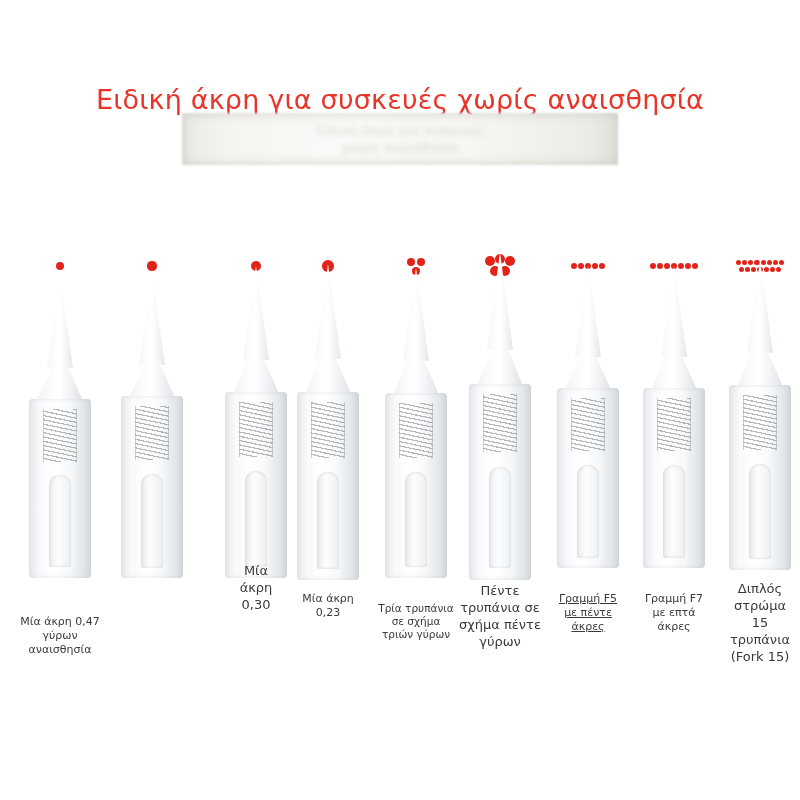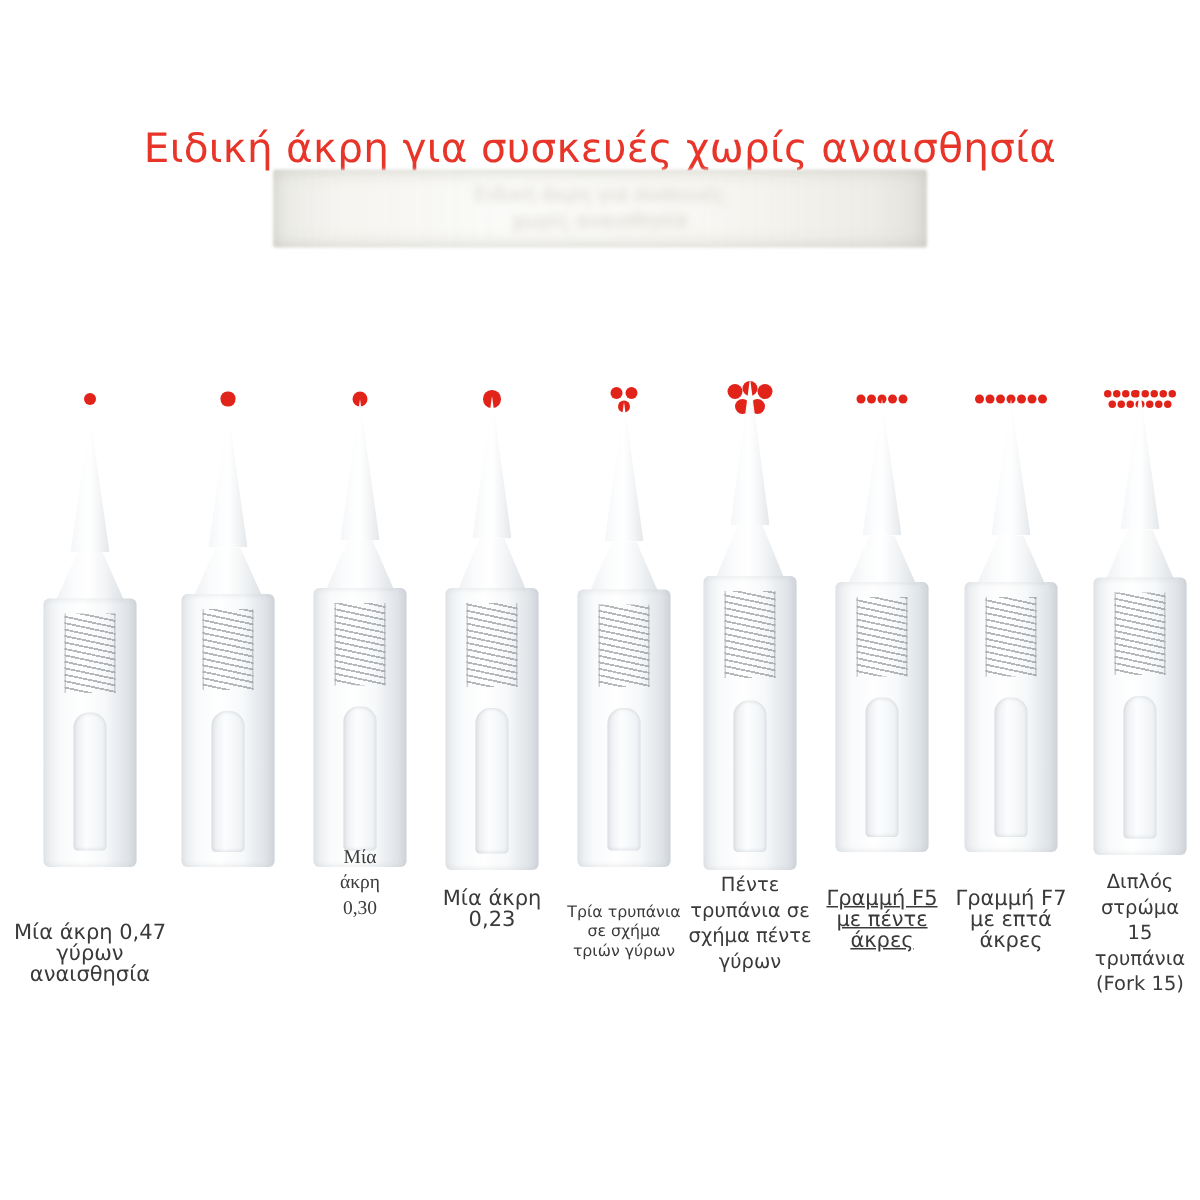--- a/index.html
+++ b/index.html
@@ -189,21 +189,21 @@
 
   .label {
     position: absolute;
     left: -12px;
     width: 120px;
     text-align: center;
     color: #3a3a3a;
     font-size: 12px;
     line-height: 15px;
   }
-  .label.small { font-size: 14px; line-height: 14px; }
+  .label.small { font-size: 11px; line-height: 14px; }
   .label.tiny { font-size: 10.5px; line-height: 13px; }
   .label.big { font-size: 13px; line-height: 17px; }
 </style>
 </head>
 <body>
 
 <div id="page-title">Ειδική άκρη για συσκευές χωρίς αναισθησία</div>
 
 <div id="banner">
   <div id="banner-text">
@@ -239,21 +239,21 @@
         </div>
       </div>
       <div class="cart" style="top: 44px; height: 304px;">
         <div class="tip-cone" style="top: 0px; height: 91px;"></div>
         <div class="neck" style="top: 91px; height: 33px;"></div>
         <div class="body" style="top: 122px; height: 182px;"></div>
         <div class="spring" style="top: 132px; height: 54px;"></div>
         <div class="plunger" style="top: 200px; height: 94px;"></div>
       </div>
     </div>
-    <div class="item" style="left: 192px; font-family: Liberation Serif, serif;">
+    <div class="item" style="left: 208px;">
       <div class="dots">
         <div class="dotgrid" style="width: 0px; height: 0px;">
           <span class="dot" style="width: 10px; height: 10px; left: -5px; top: -5px;"></span>
         </div>
       </div>
       <div class="cart" style="top: 36px; height: 312px;">
         <div class="tip-cone" style="top: 0px; height: 94px;"></div>
         <div class="neck" style="top: 94px; height: 34px;"></div>
         <div class="body" style="top: 126px; height: 186px;"></div>
         <div class="spring" style="top: 136px; height: 55px;"></div>

